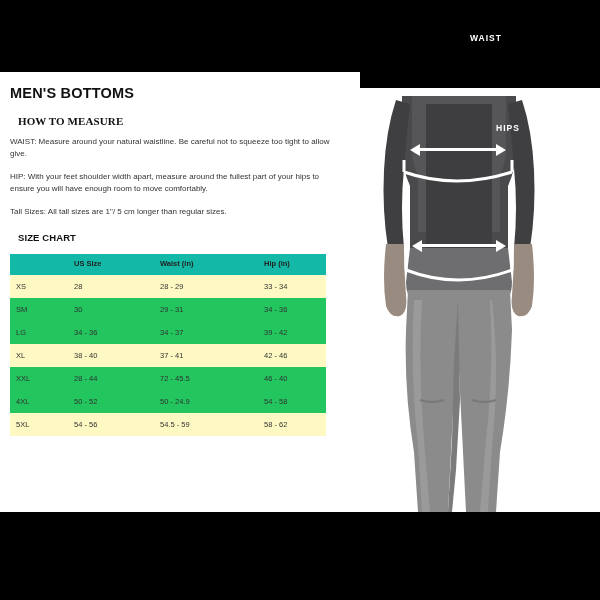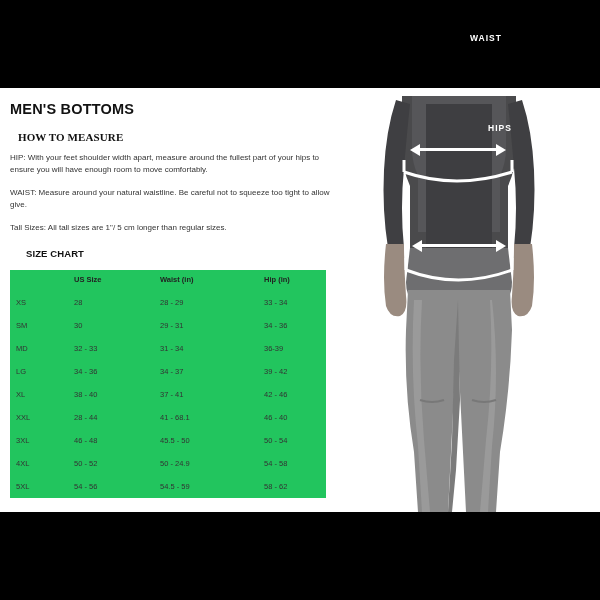--- a/index.html
+++ b/index.html
@@ -27,21 +27,21 @@
     background: #000000;
   }
   .band-bottom {
     position: absolute;
     left: 0; top: 512px;
     width: 600px; height: 88px;
     background: #000000;
   }
   .content {
     position: absolute;
-    left: 0; top: 88px;
+    left: 0; top: 72px;
     width: 600px; height: 424px;
     background: #ffffff;
   }
   .left-col {
     position: absolute;
     left: 10px;
     top: 13px;
     width: 330px;
   }
   .title {
@@ -66,44 +66,44 @@
     margin: 0 0 11px 0;
     max-width: 328px;
   }
   .para-last {
     margin-bottom: 14px;
   }
   .sizechart-head {
     font-size: 9.5px;
     font-weight: bold;
     color: #111111;
-    margin: 0 0 11px 16px;
+    margin: 0 0 11px 8px;
     letter-spacing: 0.1px;
   }
   table.size-table {
     border-collapse: collapse;
     width: 316px;
     table-layout: fixed;
   }
   table.size-table th {
     text-align: left;
     font-size: 7.5px;
     font-weight: bold;
     color: #222222;
     padding: 5px 0 7px 6px;
-    background: #22c55e;
+    background: #14b8a6;
   }
   table.size-table td {
     font-size: 7.5px;
     color: #333333;
     padding: 6px 0 6px 6px;
     height: 11px;
   }
   table.size-table tbody tr.odd td {
-    background: #22c55e;
+    background: #fef9c3;
   }
   table.size-table tbody tr.even td {
     background: #22c55e;
   }
   col.c0 { width: 58px; }
   col.c1 { width: 86px; }
   col.c2 { width: 104px; }
   col.c3 { width: 68px; }
 
   
@@ -117,39 +117,39 @@
   }
   .model svg { display: block; }
   .lbl {
     position: absolute;
     font-size: 8.5px;
     font-weight: bold;
     color: #ffffff;
     letter-spacing: 1px;
   }
   .lbl-waist { left: 110px; top: 33px; }
-  .lbl-hips  { left: 120px; top: 123px; padding-left: 8px; }
+  .lbl-hips  { left: 128px; top: 123px; padding-left: 8px; }
 </style>
 </head>
 <body>
 
 <div class="page">
 
   <div class="band-top"></div>
   <div class="band-bottom"></div>
 
   <div class="content">
 
     <div class="left-col">
       <h1 class="title">MEN'S BOTTOMS</h1>
 
       <h2 class="subhead">HOW TO MEASURE</h2>
 
+      <p class="para">WAIST: Measure around your natural waistline. Be careful not to squeeze too tight to allow give.</p>
       <p class="para">HIP: With your feet shoulder width apart, measure around the fullest part of your hips to ensure you will have enough room to move comfortably.</p>
-      <p class="para">WAIST: Measure around your natural waistline. Be careful not to squeeze too tight to allow give.</p>
       <p class="para para-last">Tall Sizes: All tall sizes are 1"/ 5 cm longer than regular sizes.</p>
 
       <h2 class="sizechart-head">SIZE CHART</h2>
 
       <table class="size-table">
         <colgroup>
           <col class="c0">
             <col class="c1">
             <col class="c2">
             <col class="c3">
@@ -168,49 +168,37 @@
             <td>28</td>
             <td>28 - 29</td>
             <td>33 - 34</td>
           </tr>
           <tr class="even">
             <td>SM</td>
             <td>30</td>
             <td>29 - 31</td>
             <td>34 - 36</td>
           </tr>
-          <tr class="odd">
-            <td>MD</td>
-            <td>32 - 33</td>
-            <td>31 - 34</td>
-            <td>36-39</td>
-          </tr>
           <tr class="even">
             <td>LG</td>
             <td>34 - 36</td>
             <td>34 - 37</td>
             <td>39 - 42</td>
           </tr>
           <tr class="odd">
             <td>XL</td>
             <td>38 - 40</td>
             <td>37 - 41</td>
             <td>42 - 46</td>
           </tr>
           <tr class="even">
             <td>XXL</td>
             <td>28 - 44</td>
-            <td>41 - 68.1</td>
+            <td>72 - 45.5</td>
             <td>46 - 40</td>
-          </tr>
-          <tr class="odd">
-            <td>3XL</td>
-            <td>46 - 48</td>
-            <td>45.5 - 50</td>
-            <td>50 - 54</td>
           </tr>
           <tr class="even">
             <td>4XL</td>
             <td>50 - 52</td>
             <td>50 - 24.9</td>
             <td>54 - 58</td>
           </tr>
           <tr class="odd">
             <td>5XL</td>
             <td>54 - 56</td>

